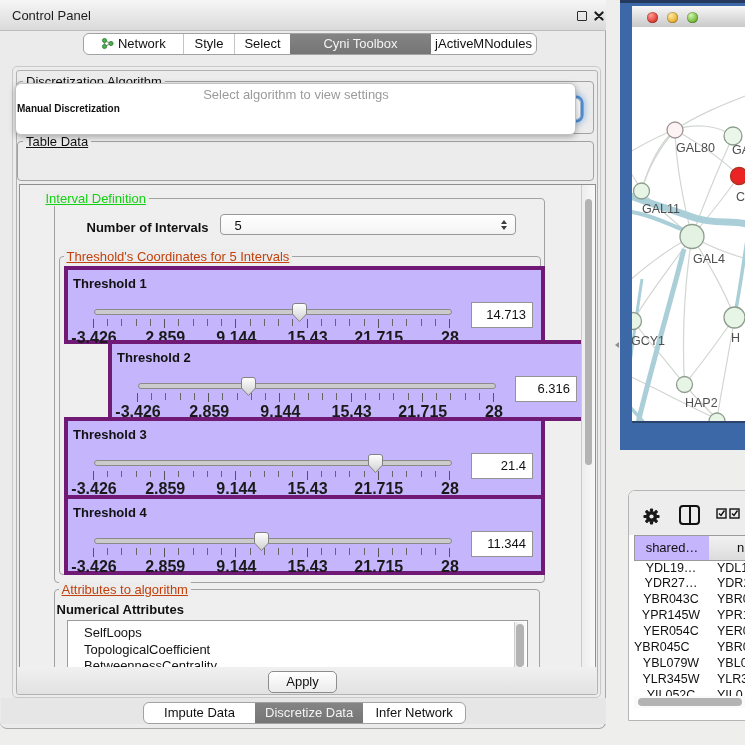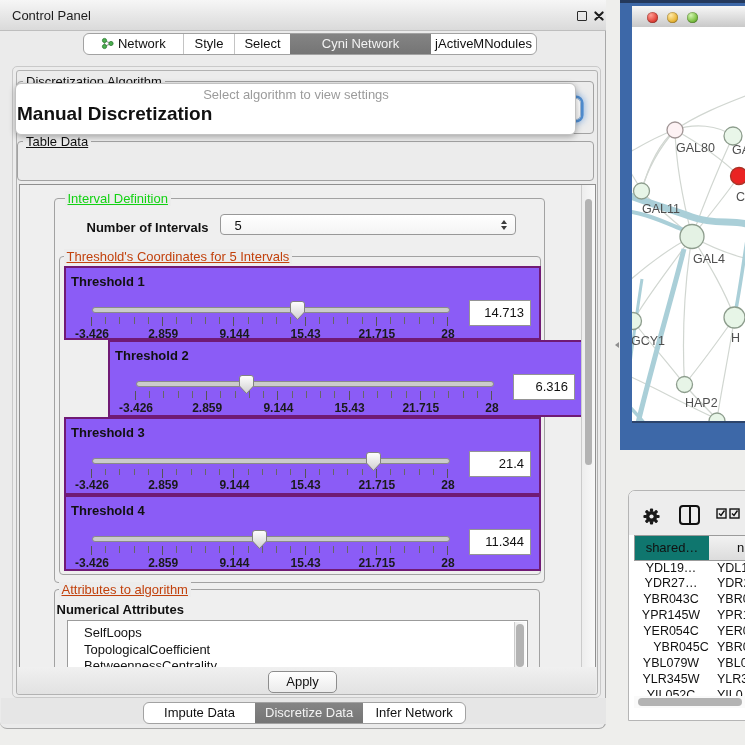--- a/index.html
+++ b/index.html
@@ -36,29 +36,29 @@
           border-bottom:4.5px solid #3c3c3c;}
   .car-dn{position:absolute;left:1px;bottom:4.5px;width:0;height:0;
           border-left:3.8px solid transparent;border-right:3.8px solid transparent;
           border-top:4.5px solid #3c3c3c;}
   
   .popup{left:15px;top:82.5px;width:561px;height:52px;background:#fff;border:1px solid #c2c2c2;border-radius:6px;
          box-shadow:0 2px 6px rgba(0,0,0,.3);box-sizing:border-box;}
   
   .scrollarea{left:18.5px;top:184px;width:575px;height:482px;background:#efefef;
               border:1px solid #8f8f8f;overflow:hidden;}
-  .thr{position:absolute;left:44.5px;width:473px;background:#8b5cf6;border:2px solid #701a75;text-decoration:underline;}
+  .thr{position:absolute;left:44.5px;width:473px;background:#c4b5fd;border:4px solid #701a75;text-decoration:underline;}
   .tlabel{position:absolute;left:5px;top:6px;font-weight:bold;font-size:13px;}
   .track{position:absolute;left:26px;top:39px;width:356px;height:4px;background:#cbcbcb;
          border:1px solid #8a8a8a;border-radius:3px;}
   .ticks{position:absolute;left:25px;top:49.5px;width:358px;height:6.5px;
      background:repeating-linear-gradient(to right,#666 0,#666 1px,transparent 1px,transparent 14.24px);}
   .ticksM{position:absolute;left:25px;top:49.5px;width:358px;height:9px;
      background:repeating-linear-gradient(to right,#555 0,#555 1px,transparent 1px,transparent 71.2px);}
-  .slab{position:absolute;top:59px;width:50px;text-align:center;font-size:12px;font-weight:bold;color:#1a1a1a;}
+  .slab{position:absolute;top:59px;width:50px;text-align:center;font-size:16px;font-weight:bold;color:#1a1a1a;}
   .numbox{position:absolute;left:403px;top:32px;width:62px;height:26px;background:#fff;box-sizing:border-box;
           border:1px solid #949494;font-size:13px;line-height:24px;text-align:right;padding-right:6px;}
   .thumb{position:absolute;top:32px;width:17px;height:21px;}
   .blue{color:#c2410c;}
   .green{color:#12d212;}
   
   .vtrack{position:absolute;background:linear-gradient(to right,#ededed,#fbfbfb);border-left:1px solid #cbcbcb;}
   .sthumb{position:absolute;background:#b3b3b3;border-radius:4px;}
   
   .south{left:17px;top:667px;width:579px;height:27px;background:linear-gradient(#f0f0f0,#e2e2e2);border-radius:0 0 4px 4px;}
@@ -98,21 +98,21 @@
       <svg width="13" height="13" style="vertical-align:-2px" viewBox="0 0 13 13">
         <path d="M3.5 3.5 L10 6.5 M3.5 9.5 L10 6.5 M3.5 3.5 L3.5 9.5" stroke="#9a9a9a" stroke-width="1.2" fill="none"></path>
         <circle cx="3.5" cy="3.5" r="2.1" fill="#4caf50" stroke="#2a7a2e" stroke-width=".8"></circle>
         <circle cx="3.5" cy="9.5" r="2.1" fill="#4caf50" stroke="#2a7a2e" stroke-width=".8"></circle>
         <circle cx="10" cy="6.5" r="2.1" fill="#4caf50" stroke="#2a7a2e" stroke-width=".8"></circle>
       </svg> Network</div>
     <div class="tsep"></div>
     <div class="tab" style="width:50px;">Style</div>
     <div class="tsep"></div>
     <div class="tab" style="width:55px;">Select</div>
-    <div class="tab sel" style="width:141px;">Cyni Network</div>
+    <div class="tab sel" style="width:141px;">Cyni Toolbox</div>
     <div class="tab" style="width:105px;">jActiveMNodules</div>
   </div>
 
   <div class="abs inset"></div>
   <div class="abs inset2"></div>
 
   <div class="abs grp" style="left:17px;top:81px;width:575px;height:51px;"></div>
   <div class="abs gtitle" style="left:23px;top:74px;">Discretization Algorithm</div>
   <div class="abs combo" style="left:26px;top:98px;width:553px;height:20px;border-radius:5px;
        box-shadow:0 0 0 2.6px #4f8bcd,0 0 6px 4px rgba(90,150,220,.55);border-color:#9fb8d4;">
@@ -121,21 +121,21 @@
         <div class="car-dn" style="border-top-color:#b5b5b5"></div>
       </div>
   </div>
 
   <div class="abs grp" style="left:17px;top:141px;width:575px;height:38px;"></div>
   <div class="abs gtitle" style="left:23px;top:134px;">Table Data</div>
 
   <div class="abs scrollarea">
 
     <div class="abs grp" style="left:34.5px;top:12.5px;width:489px;height:383px;"></div>
-    <div class="abs gtitle green" style="left:45px;top:6px;">Interval Definition</div>
+    <div class="abs gtitle green" style="left:23px;top:6px;">Interval Definition</div>
     <div class="abs" style="left:67px;top:34.5px;font-weight:bold;font-size:13px;">Number of Intervals</div>
     <div class="abs combo" style="left:200px;top:29px;width:296px;height:21px;line-height:21px;padding-left:14px;box-sizing:border-box;">5
       <div class="cararea">
           <div class="car-up"></div>
           <div class="car-dn"></div>
         </div>
     </div>
     <div class="abs grp" style="left:39.5px;top:70.5px;width:480px;height:317px;"></div>
     <div class="abs gtitle blue" style="left:44px;top:63.5px;">Threshold's Coordinates for 5 Intervals</div>
     <div class="thr" style="top:80.5px;height:70.5px;">
@@ -237,21 +237,21 @@
       <div class="vtrack" style="right:1px;top:1px;width:11px;height:238px;"></div>
       <div class="sthumb" style="right:3px;top:3px;width:8px;height:43px;"></div>
     </div>
 
     <div class="vtrack" style="left:561px;top:0;width:16px;height:483px;"></div>
     <div class="sthumb" style="left:565px;top:14px;width:7.5px;height:266px;"></div>
   </div>
 
   <div class="abs popup"></div>
   <div class="abs" style="left:15px;top:86.5px;width:562px;height:16px;text-align:center;color:#9b9b9b;font-size:13px;">Select algorithm to view settings</div>
-  <div class="abs" style="left:17px;top:103px;font-weight:bold;font-size:19px;">Manual Discretization</div>
+  <div class="abs" style="left:17px;top:103px;font-weight:bold;font-size:10px;">Manual Discretization</div>
 
   <div class="abs" style="left:1px;top:698px;width:605px;height:26px;background:#e6e6e6;"></div>
 
   <div class="abs south"></div>
   <div class="abs btn">Apply</div>
 
   <div class="abs tabbar" style="left:143px;top:701.5px;width:321px;">
     <div class="tab" style="width:120px;">Impute Data</div>
     <div class="tab sel" style="width:117px;">Discretize Data</div>
     <div class="tab" style="width:110px;">Infer Network</div>
@@ -349,34 +349,34 @@
     <div class="abs" style="left:50px;top:14px;width:17px;height:16px;border:2.4px solid #111;border-radius:4px;"></div>
     <div class="abs" style="left:59.8px;top:14px;width:2.4px;height:20px;background:#111;"></div>
 
     <svg class="abs" style="left:87px;top:17px;" width="26px" height="11" viewBox="0 0 26 11">
       <rect x="1" y="1" width="9" height="9" fill="none" stroke="#111" stroke-width="1.4"></rect>
       <path d="M3 5.5 L5 7.5 L8.5 2.5" fill="none" stroke="#111" stroke-width="1.4"></path>
       <rect x="14" y="1" width="9" height="9" fill="none" stroke="#111" stroke-width="1.4"></rect>
       <path d="M16 5.5 L18 7.5 L21.5 2.5" fill="none" stroke="#111" stroke-width="1.4"></path>
     </svg>
 
-    <div class="hcell" style="left:5px;width:74px;background:#0f766e;border-left:1px solid #9b9b9b;border-right:1px solid #9b9b9b;">shared…</div>
+    <div class="hcell" style="left:5px;width:74px;background:#c4b5fd;border-left:1px solid #9b9b9b;border-right:1px solid #9b9b9b;">shared…</div>
     <div class="hcell" style="left:80px;width:37px;background:linear-gradient(#f2f2f2,#dcdcdc);text-align:left;padding-left:28px;">n</div>
 
     <div class="trow" style="left:5px;top:69.5px;width:74px;text-align:center;">YDL19…</div>
     <div class="trow" style="left:88px;top:69.5px;">YDL1</div>
     <div class="trow" style="left:5px;top:85.4px;width:74px;text-align:center;">YDR27…</div>
     <div class="trow" style="left:88px;top:85.4px;">YDR2</div>
     <div class="trow" style="left:5px;top:101.3px;width:74px;text-align:center;">YBR043C</div>
     <div class="trow" style="left:88px;top:101.3px;">YBR0</div>
     <div class="trow" style="left:5px;top:117.2px;width:74px;text-align:center;">YPR145W</div>
     <div class="trow" style="left:88px;top:117.2px;">YPR1</div>
     <div class="trow" style="left:5px;top:133.1px;width:74px;text-align:center;">YER054C</div>
     <div class="trow" style="left:88px;top:133.1px;">YER0</div>
-    <div class="trow" style="left:15px;top:149.0px;width:74px;text-align:center;">YBR045C</div>
+    <div class="trow" style="left:5px;top:149.0px;width:74px;text-align:left;">YBR045C</div>
     <div class="trow" style="left:88px;top:149.0px;">YBR0</div>
     <div class="trow" style="left:5px;top:164.9px;width:74px;text-align:center;">YBL079W</div>
     <div class="trow" style="left:88px;top:164.9px;">YBL0</div>
     <div class="trow" style="left:5px;top:180.8px;width:74px;text-align:center;">YLR345W</div>
     <div class="trow" style="left:88px;top:180.8px;">YLR3</div>
     <div class="trow" style="left:5px;top:196.7px;width:74px;text-align:center;">YIL052C</div>
     <div class="trow" style="left:88px;top:196.7px;">YIL0</div>
 
     <div class="abs" style="left:5px;top:205px;width:112px;height:12px;background:#fafafa;"></div>
     <div class="sthumb" style="left:9px;top:206.5px;width:104px;height:8.5px;"></div>

